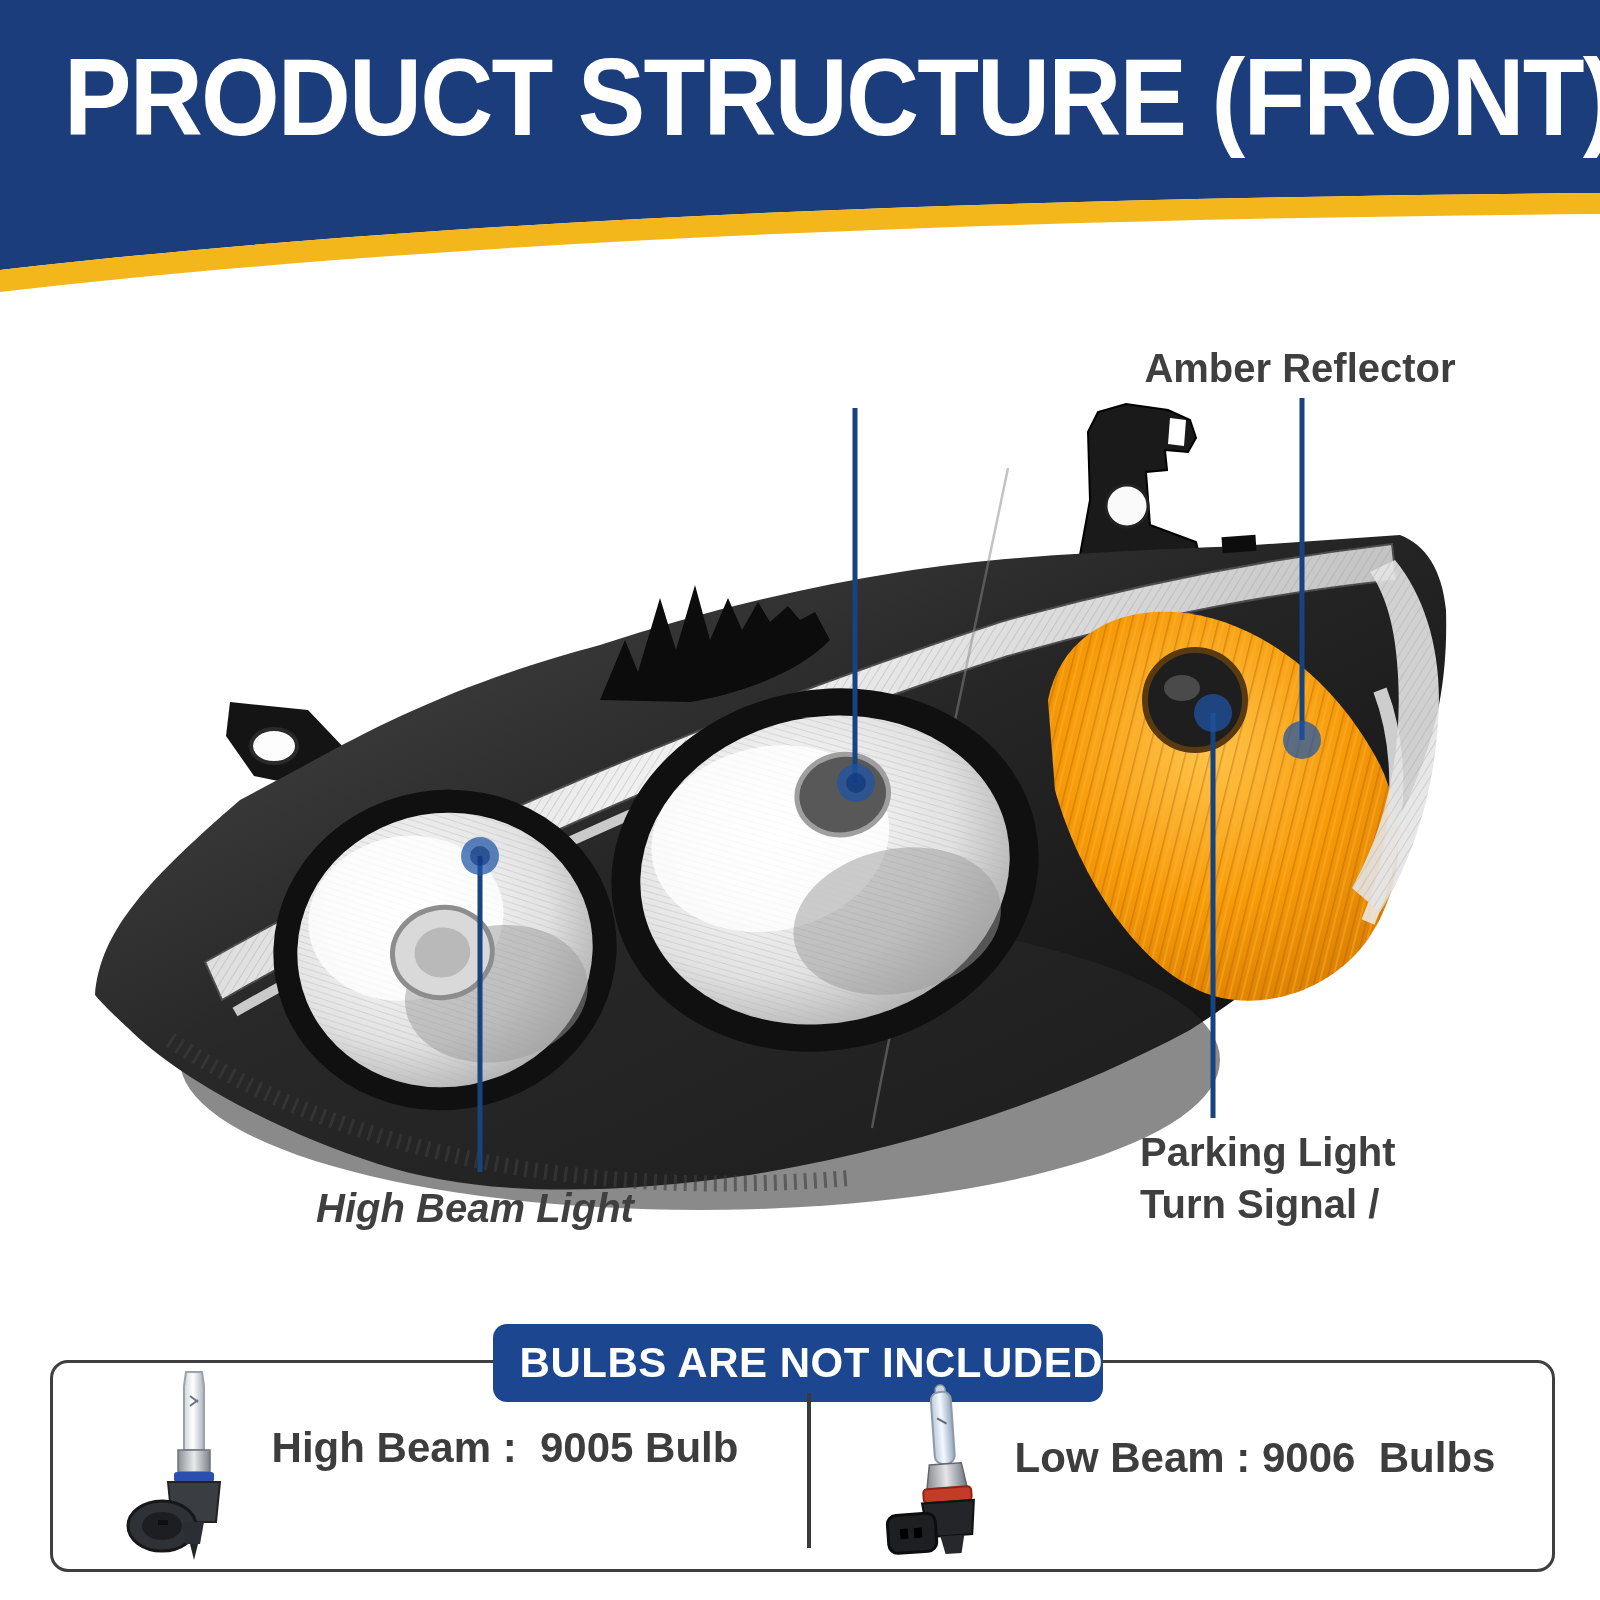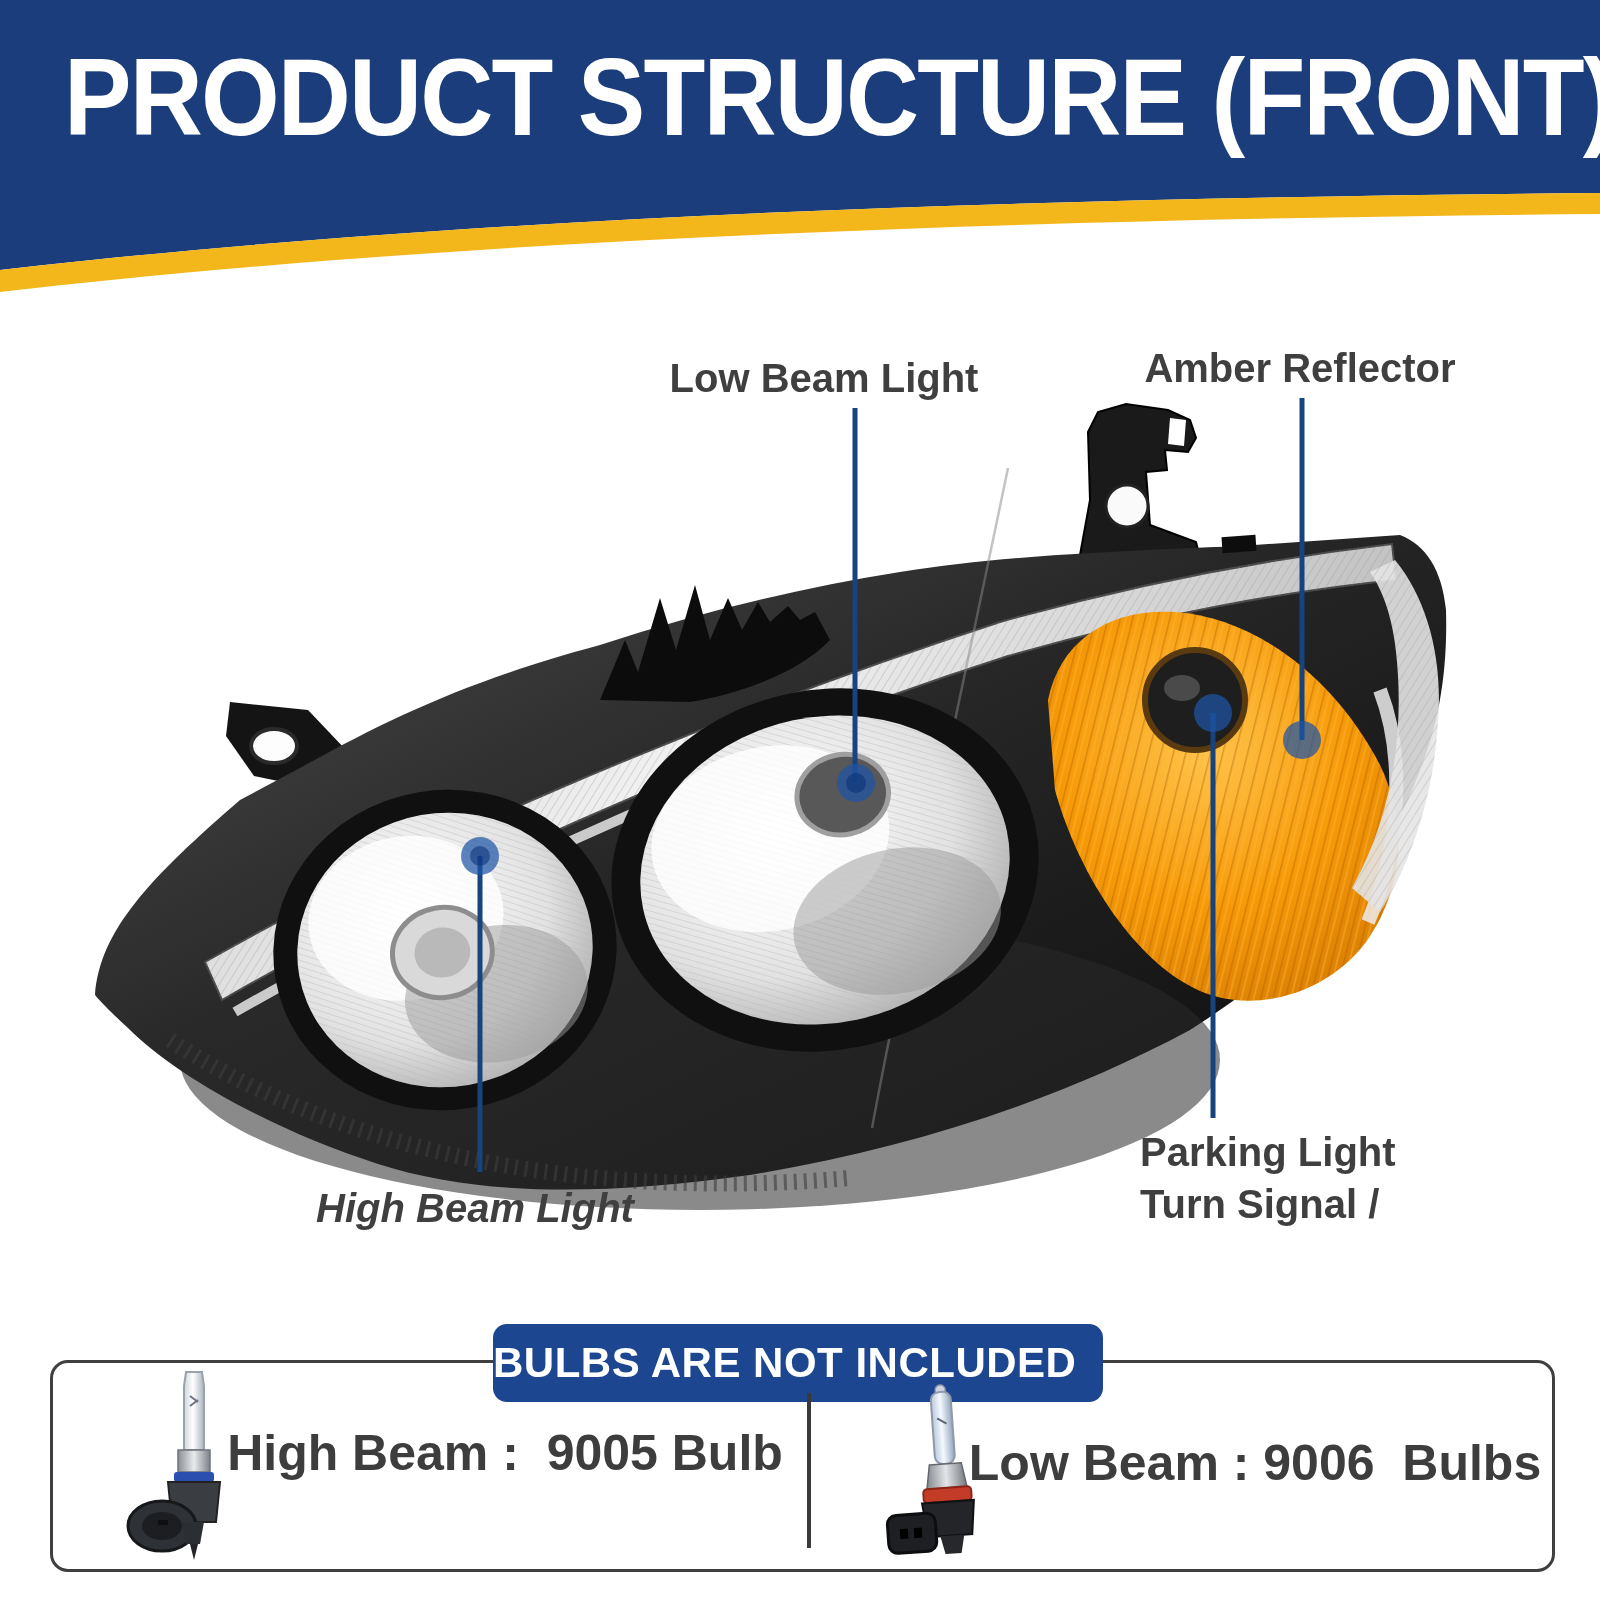--- a/index.html
+++ b/index.html
@@ -33,25 +33,25 @@
     white-space:nowrap;line-height:1.3;
   }
   .center{transform:translateX(-50%);}
   .bulb-box{
     position:absolute;left:50px;top:1360px;width:1505px;height:212px;
     border:3px solid #3f3f3f;border-radius:18px;background:#ffffff;box-sizing:border-box;
   }
   .badge{
     position:absolute;left:493px;top:1324px;width:610px;height:78px;
     background:var(--badge-blue);border-radius:14px;color:#ffffff;
-    font-size:42px;font-weight:800;letter-spacing:.5px;text-align:left;
+    font-size:42px;font-weight:800;letter-spacing:.5px;text-align:right;
     line-height:78px;transform-origin:center;white-space:nowrap;
   }
   .bulb-label{
-    position:absolute;top:1424px;color:#3d3d3d;font-size:50px;font-weight:700;
+    position:absolute;top:1424px;color:#3d3d3d;font-size:42px;font-weight:700;
     white-space:pre;transform:translateX(-50%);
   }
   .divider{position:absolute;left:807px;top:1393px;width:4px;height:155px;background:#3a3a3a;}
   .bulb-img{position:absolute;}
 </style>
 </head>
 <body>
 
 <div class="canvas">
 
@@ -179,21 +179,20 @@
     <line class="leader" x1="480" y1="856" x2="480" y2="1172"></line>
     <line class="leader" x1="1213" y1="713" x2="1213" y2="1118"></line>
     <circle class="dot" cx="856" cy="783" r="19"></circle>
     <circle class="dot-core" cx="856" cy="783" r="10"></circle>
     <circle class="dot" cx="1302" cy="740" r="19"></circle>
     <circle class="dot" cx="480" cy="856" r="19"></circle>
     <circle class="dot-core" cx="480" cy="856" r="10"></circle>
     <circle class="dot" cx="1213" cy="713" r="19"></circle>
   </svg>
 
-  <div class="callout center" style="left:824px;top:352px;">Low Beam Light</div>
   <div class="callout center" style="left:1300px;top:342px;">Amber Reflector</div>
   <div class="callout center" style="left:475px;top:1182px;font-style:italic;">High Beam Light</div>
   <div class="callout" style="left:1140px;top:1126px;">
     <div>Parking Light</div>
     <div>Turn Signal /</div>
   </div>
 
   <div class="bulb-box"></div>
   <div class="badge">BULBS ARE NOT INCLUDED</div>
 

